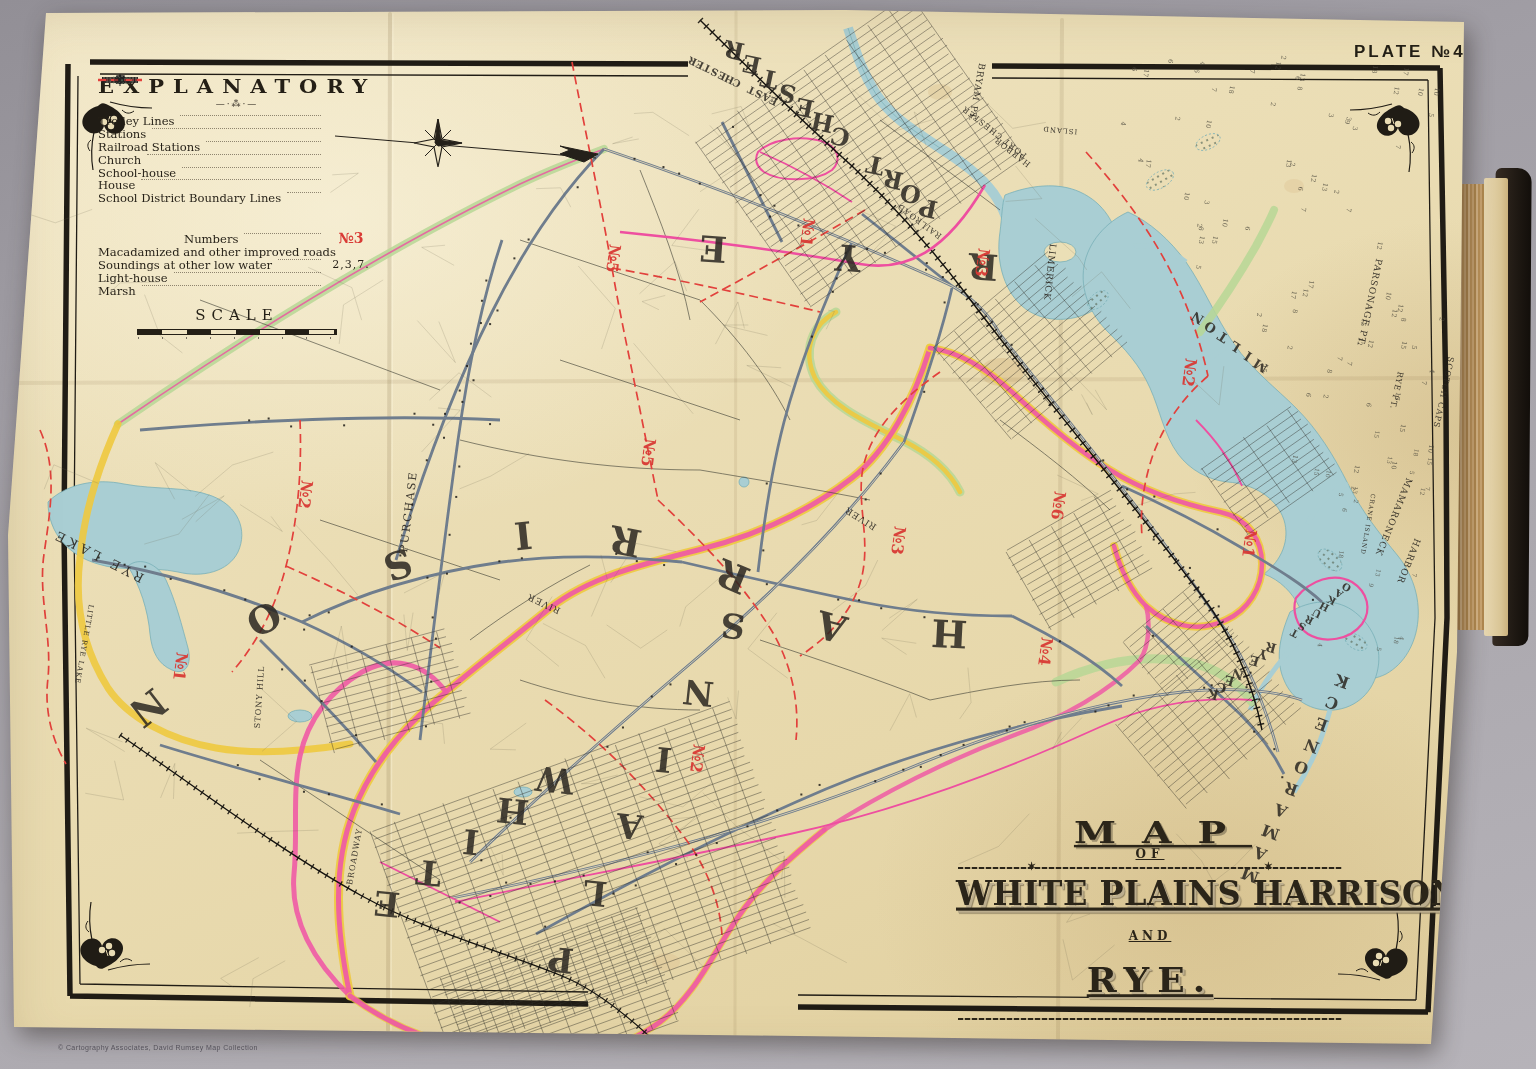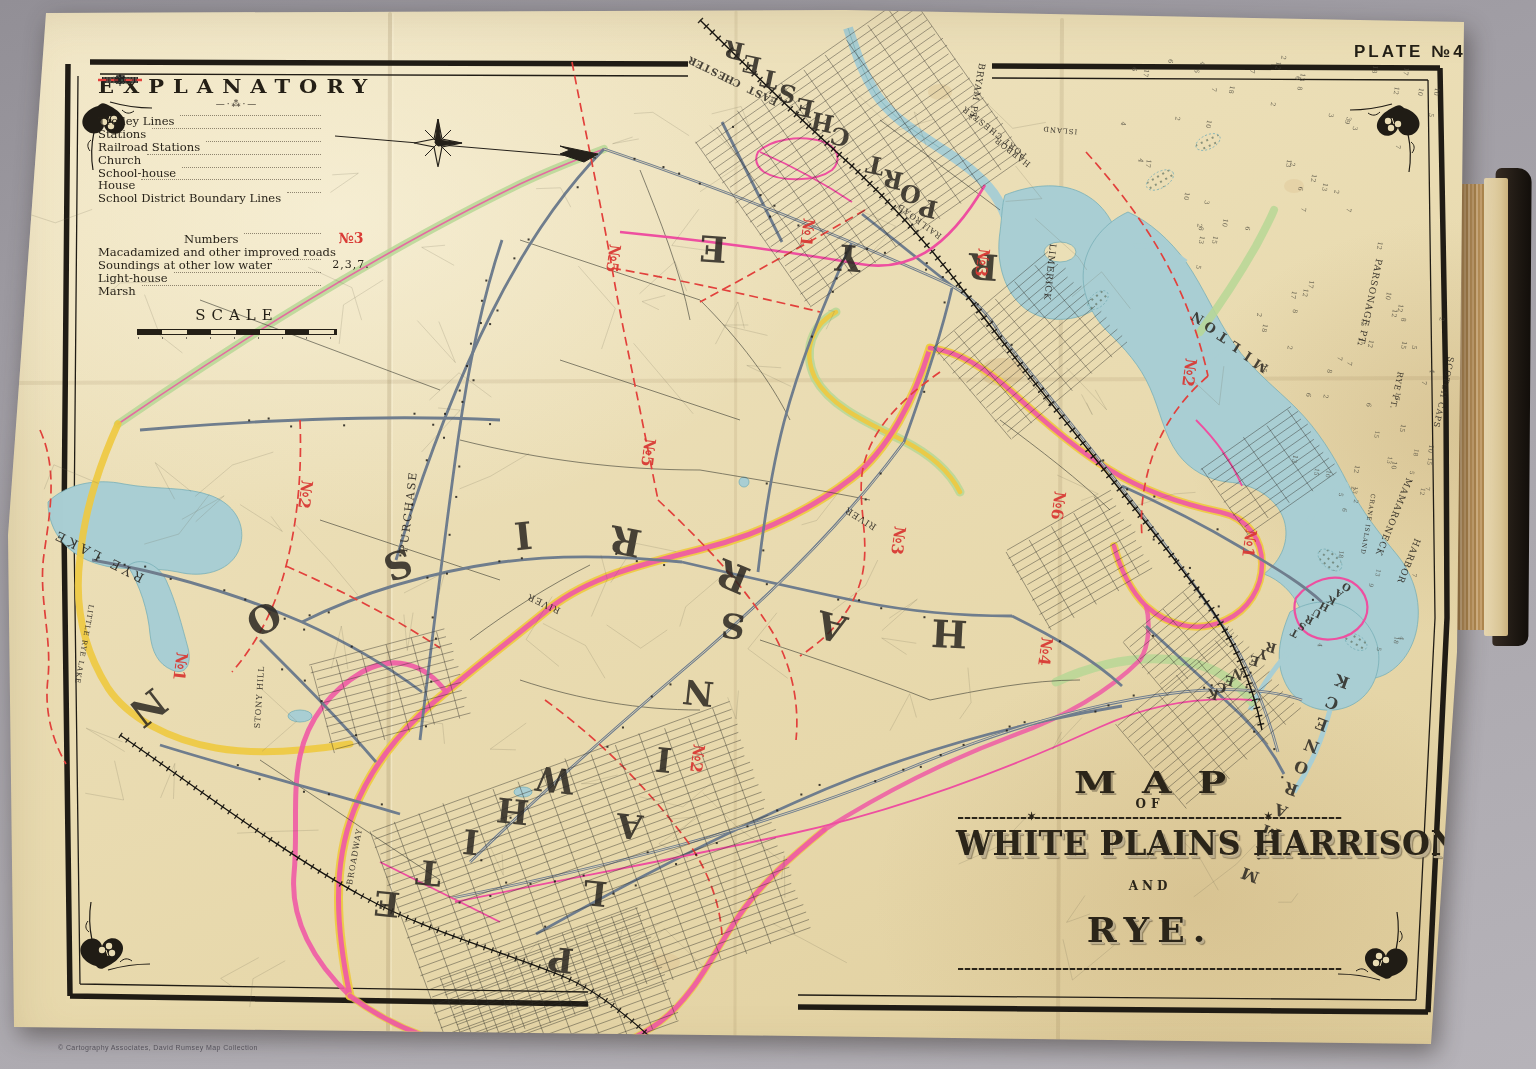--- a/index.html
+++ b/index.html
@@ -41,21 +41,21 @@
   .scale-title{font-size:15px;font-weight:normal;letter-spacing:6px;text-align:center;margin-top:9px;}
   .scalebar{position:relative;margin:5px auto 0;width:198px;height:4px;border:1px solid #241f16;
     background:repeating-linear-gradient(90deg,#241f16 0 24px,#efe4c2 24px 49px);}
   .scalebar:after{content:"";position:absolute;left:0;right:0;top:7px;height:2px;
     background:repeating-linear-gradient(90deg,#44403a 0 1px,transparent 1px 24px);opacity:.7;}
   
   .plate{position:absolute;left:1354px;top:42px;font-family:"Liberation Sans",sans-serif;
     font-weight:bold;font-size:17px;letter-spacing:3px;color:#231f16;transform:scaleY(.95);}
   .credit{position:absolute;left:58px;top:1044px;font-family:"Liberation Sans",sans-serif;
     font-size:7px;color:#55525b;letter-spacing:.4px;}
-  .cart{position:absolute;left:950px;top:760px;width:400px;text-align:center;color:#2b2519;}
+  .cart{position:absolute;left:950px;top:810px;width:400px;text-align:center;color:#2b2519;text-decoration:underline;}
   .cart .l1{font-size:38px;font-weight:bold;letter-spacing:26px;text-indent:26px;transform:scaleY(.8);
     text-shadow:2px 2px 0 rgba(110,98,75,.55);}
   .cart .l2{font-size:12px;font-weight:bold;letter-spacing:5px;margin-top:-8px;}
   .cart .rule{position:relative;height:7px;margin:3px 8px;}
   .cart .rule i{position:absolute;left:0;right:0;top:3px;height:1.6px;
     background:repeating-linear-gradient(90deg,#2b2519 0 5px,rgba(43,37,25,.25) 5px 7px);}
   .cart .rule b{position:absolute;top:-4px;font-size:11px;color:#2b2519;}
   .cart .l3{font-size:33px;font-weight:bold;letter-spacing:.5px;white-space:nowrap;transform:scale(.97,1.04);
     text-shadow:2px 2px 0 #bcae8e, 3px 3px 1px rgba(85,74,52,.55);}
   .cart .l4{font-size:12px;font-weight:bold;letter-spacing:4px;margin:16px 0;}

